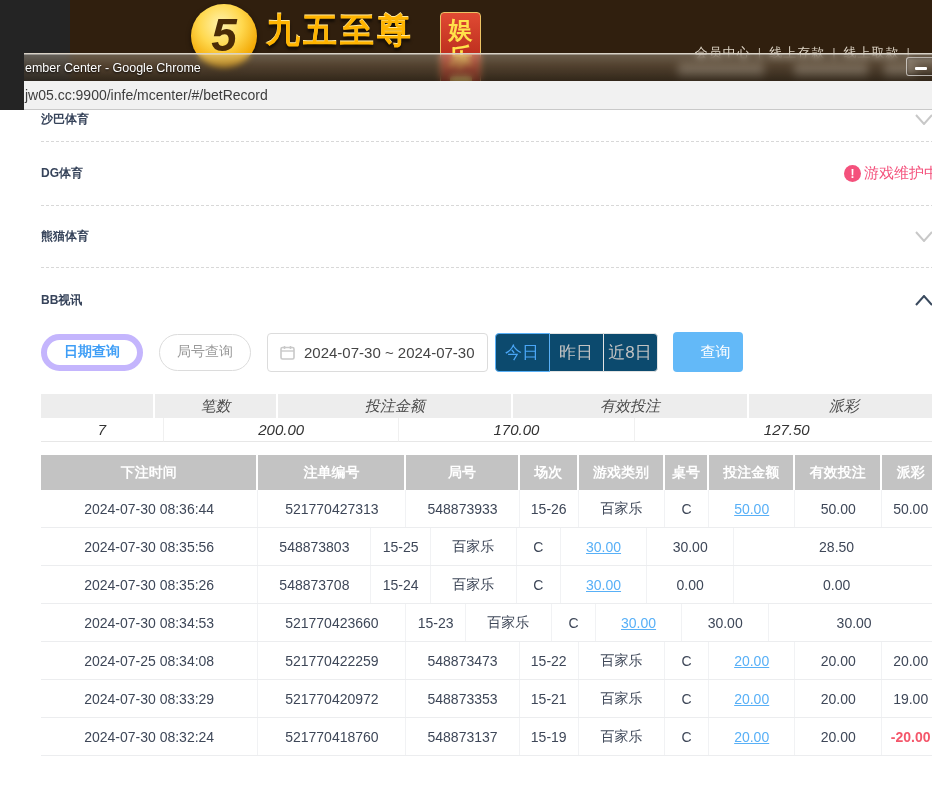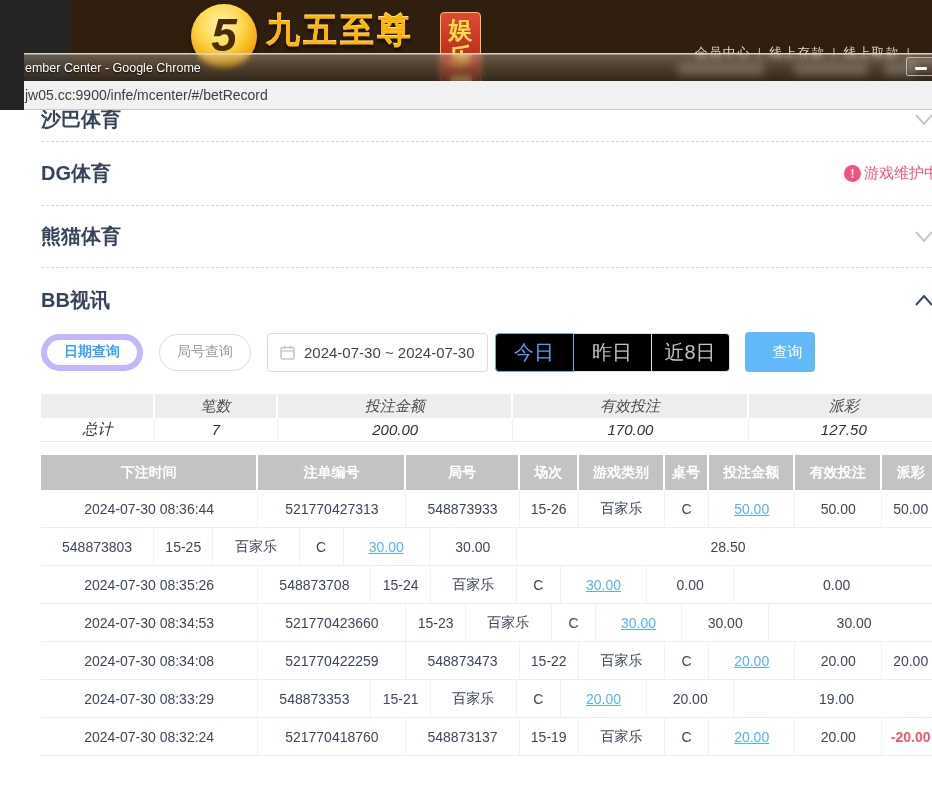--- a/index.html
+++ b/index.html
@@ -46,38 +46,38 @@
     position: relative; z-index: 2; }
   .url-text { font-size: 14px; color: #3d3d3d; margin-left: 1px; white-space: nowrap; }
 
   
   .page { position: relative; z-index: 1; background: #fff; padding: 0 17px; overflow: hidden; height: 695px; }
   .sec { display: flex; justify-content: space-between; align-items: center; border-bottom: 1px dashed #d8d8d8; }
   .sec-1 { height: 44px; margin-top: -12px; }
   .sec-2 { height: 64px; }
   .sec-3 { height: 62px; }
   .sec-4 { height: 64px; border-bottom: none; }
-  .sec-label { font-size: 20px; font-weight: bold; color: #36435a; }
+  .sec-label { font-size: 12px; font-weight: bold; color: #36435a; }
   .chev { margin-right: 6px; display: flex; cursor: pointer; }
   .maint { display: flex; align-items: center; color: #f4517c; font-size: 15px; }
   .maint-icon { width: 17px; height: 17px; border-radius: 50%; background: #f4517c; color: #fff; font-size: 12px;
     font-weight: bold; display: flex; align-items: center; justify-content: center; margin-right: 3px; }
 
   
   .filters { display: flex; align-items: center; height: 40px; }
   .pill { height: 37px; padding: 0 17px; border-radius: 19px; background: #fff; font-size: 14px;
     display: flex; align-items: center; cursor: pointer; }
   .pill.active { border: 6px solid #c4b5fd; color: #3f9ef6; font-weight: bold; }
   .pill.idle { border: 1px solid #dcdcdc; color: #999; margin-left: 16px; }
   .datebox { height: 39px; margin-left: 16px; border: 1px solid #dcdcdc; border-radius: 4px; display: flex;
     align-items: center; padding: 0 12px; color: #444; font-size: 15px; cursor: pointer; }
   .cal-icon { margin-right: 9px; display: flex; }
   .segmented { display: flex; margin-left: 7px; }
-  .seg { width: 79px; height: 39px; display: flex; align-items: center; justify-content: center; font-size: 20px;
-    border: 1px solid #e3e3e3; background: #000000; margin-left: -1px; color: #c2c2c2; cursor: pointer; }
+  .seg { width: 55px; height: 39px; display: flex; align-items: center; justify-content: center; font-size: 17px;
+    border: 1px solid #e3e3e3; background: #0c4a6e; margin-left: -1px; color: #c2c2c2; cursor: pointer; }
   .seg:first-child { border-radius: 4px 0 0 4px; margin-left: 0; }
   .seg:last-child { border-radius: 0 4px 4px 0; }
   .seg.active { border-color: #59b0f7; color: #4aa6f6; position: relative; z-index: 1; }
   .search-btn { width: 70px; height: 40px; margin-left: 15px; background: #63b9f8; color: #fff; font-size: 15px;
     border-radius: 4px; border: none; display: flex; align-items: center; justify-content: center; cursor: pointer; padding-left: 16px; }
 
   
   .summary { margin-top: 22px; }
   .sum-row { display: flex; height: 24px; font-style: italic; }
   .s-h { background: #ededed; border-right: 2px solid #fff; display: flex; align-items: center; justify-content: center;
@@ -199,21 +199,20 @@
 
     <div class="summary">
       <div class="sum-row" id="sum-head">
           <div class="s-h" style="width: 12.7%;"></div>
           <div class="s-h" style="width: 13.7%;">笔数</div>
           <div class="s-h" style="width: 26.2%;">投注金额</div>
           <div class="s-h" style="width: 26.2%;">有效投注</div>
           <div class="s-h" style="flex: 1 1 0%;">派彩</div>
         </div>
       <div class="sum-row" id="sum-data">
-          <div class="s-d" style="width: 12.7%;">总计</div>
           <div class="s-d" style="width: 13.7%;">7</div>
           <div class="s-d" style="width: 26.2%;">200.00</div>
           <div class="s-d" style="width: 26.2%;">170.00</div>
           <div class="s-d" style="flex: 1 1 0%;">127.50</div>
         </div>
     </div>
 
     <div class="bt">
       <div class="bt-h" id="bt-head">
           <div class="bt-hc" style="width: 24.2%;">下注时间</div>
@@ -234,20 +233,21 @@
             <div class="bt-c" style="width: 6.6%;">15-26</div>
             <div class="bt-c" style="width: 9.6%;">百家乐</div>
             <div class="bt-c" style="width: 4.9%;">C</div>
             <div class="bt-c" style="width: 9.6%;">
               <span class="amt">50.00</span>
             </div>
             <div class="bt-c" style="width: 9.7%;">50.00</div>
             <div class="bt-c" style="flex: 1 1 0%;">50.00</div>
           </div>
           <div class="bt-r">
+            <div class="bt-c" style="width: 24.2%;">2024-07-30 08:35:56</div>
             <div class="bt-c" style="width: 12.6%;">548873803</div>
             <div class="bt-c" style="width: 6.6%;">15-25</div>
             <div class="bt-c" style="width: 9.6%;">百家乐</div>
             <div class="bt-c" style="width: 4.9%;">C</div>
             <div class="bt-c" style="width: 9.6%;">
               <span class="amt">30.00</span>
             </div>
             <div class="bt-c" style="width: 9.7%;">30.00</div>
             <div class="bt-c" style="flex: 1 1 0%;">28.50</div>
           </div>
@@ -269,34 +269,35 @@
             <div class="bt-c" style="width: 6.6%;">15-23</div>
             <div class="bt-c" style="width: 9.6%;">百家乐</div>
             <div class="bt-c" style="width: 4.9%;">C</div>
             <div class="bt-c" style="width: 9.6%;">
               <span class="amt">30.00</span>
             </div>
             <div class="bt-c" style="width: 9.7%;">30.00</div>
             <div class="bt-c" style="flex: 1 1 0%;">30.00</div>
           </div>
           <div class="bt-r">
-            <div class="bt-c" style="width: 24.2%;">2024-07-30 08:34:08</div>
+            <div class="bt-c" style="width: 24.2%;">2024-07-25 08:34:08</div>
             <div class="bt-c" style="width: 16.5%;">521770422259</div>
             <div class="bt-c" style="width: 12.6%;">548873473</div>
             <div class="bt-c" style="width: 6.6%;">15-22</div>
             <div class="bt-c" style="width: 9.6%;">百家乐</div>
             <div class="bt-c" style="width: 4.9%;">C</div>
             <div class="bt-c" style="width: 9.6%;">
               <span class="amt">20.00</span>
             </div>
             <div class="bt-c" style="width: 9.7%;">20.00</div>
             <div class="bt-c" style="flex: 1 1 0%;">20.00</div>
           </div>
           <div class="bt-r">
             <div class="bt-c" style="width: 24.2%;">2024-07-30 08:33:29</div>
+            <div class="bt-c" style="width: 16.5%;">521770420972</div>
             <div class="bt-c" style="width: 12.6%;">548873353</div>
             <div class="bt-c" style="width: 6.6%;">15-21</div>
             <div class="bt-c" style="width: 9.6%;">百家乐</div>
             <div class="bt-c" style="width: 4.9%;">C</div>
             <div class="bt-c" style="width: 9.6%;">
               <span class="amt">20.00</span>
             </div>
             <div class="bt-c" style="width: 9.7%;">20.00</div>
             <div class="bt-c" style="flex: 1 1 0%;">19.00</div>
           </div>

